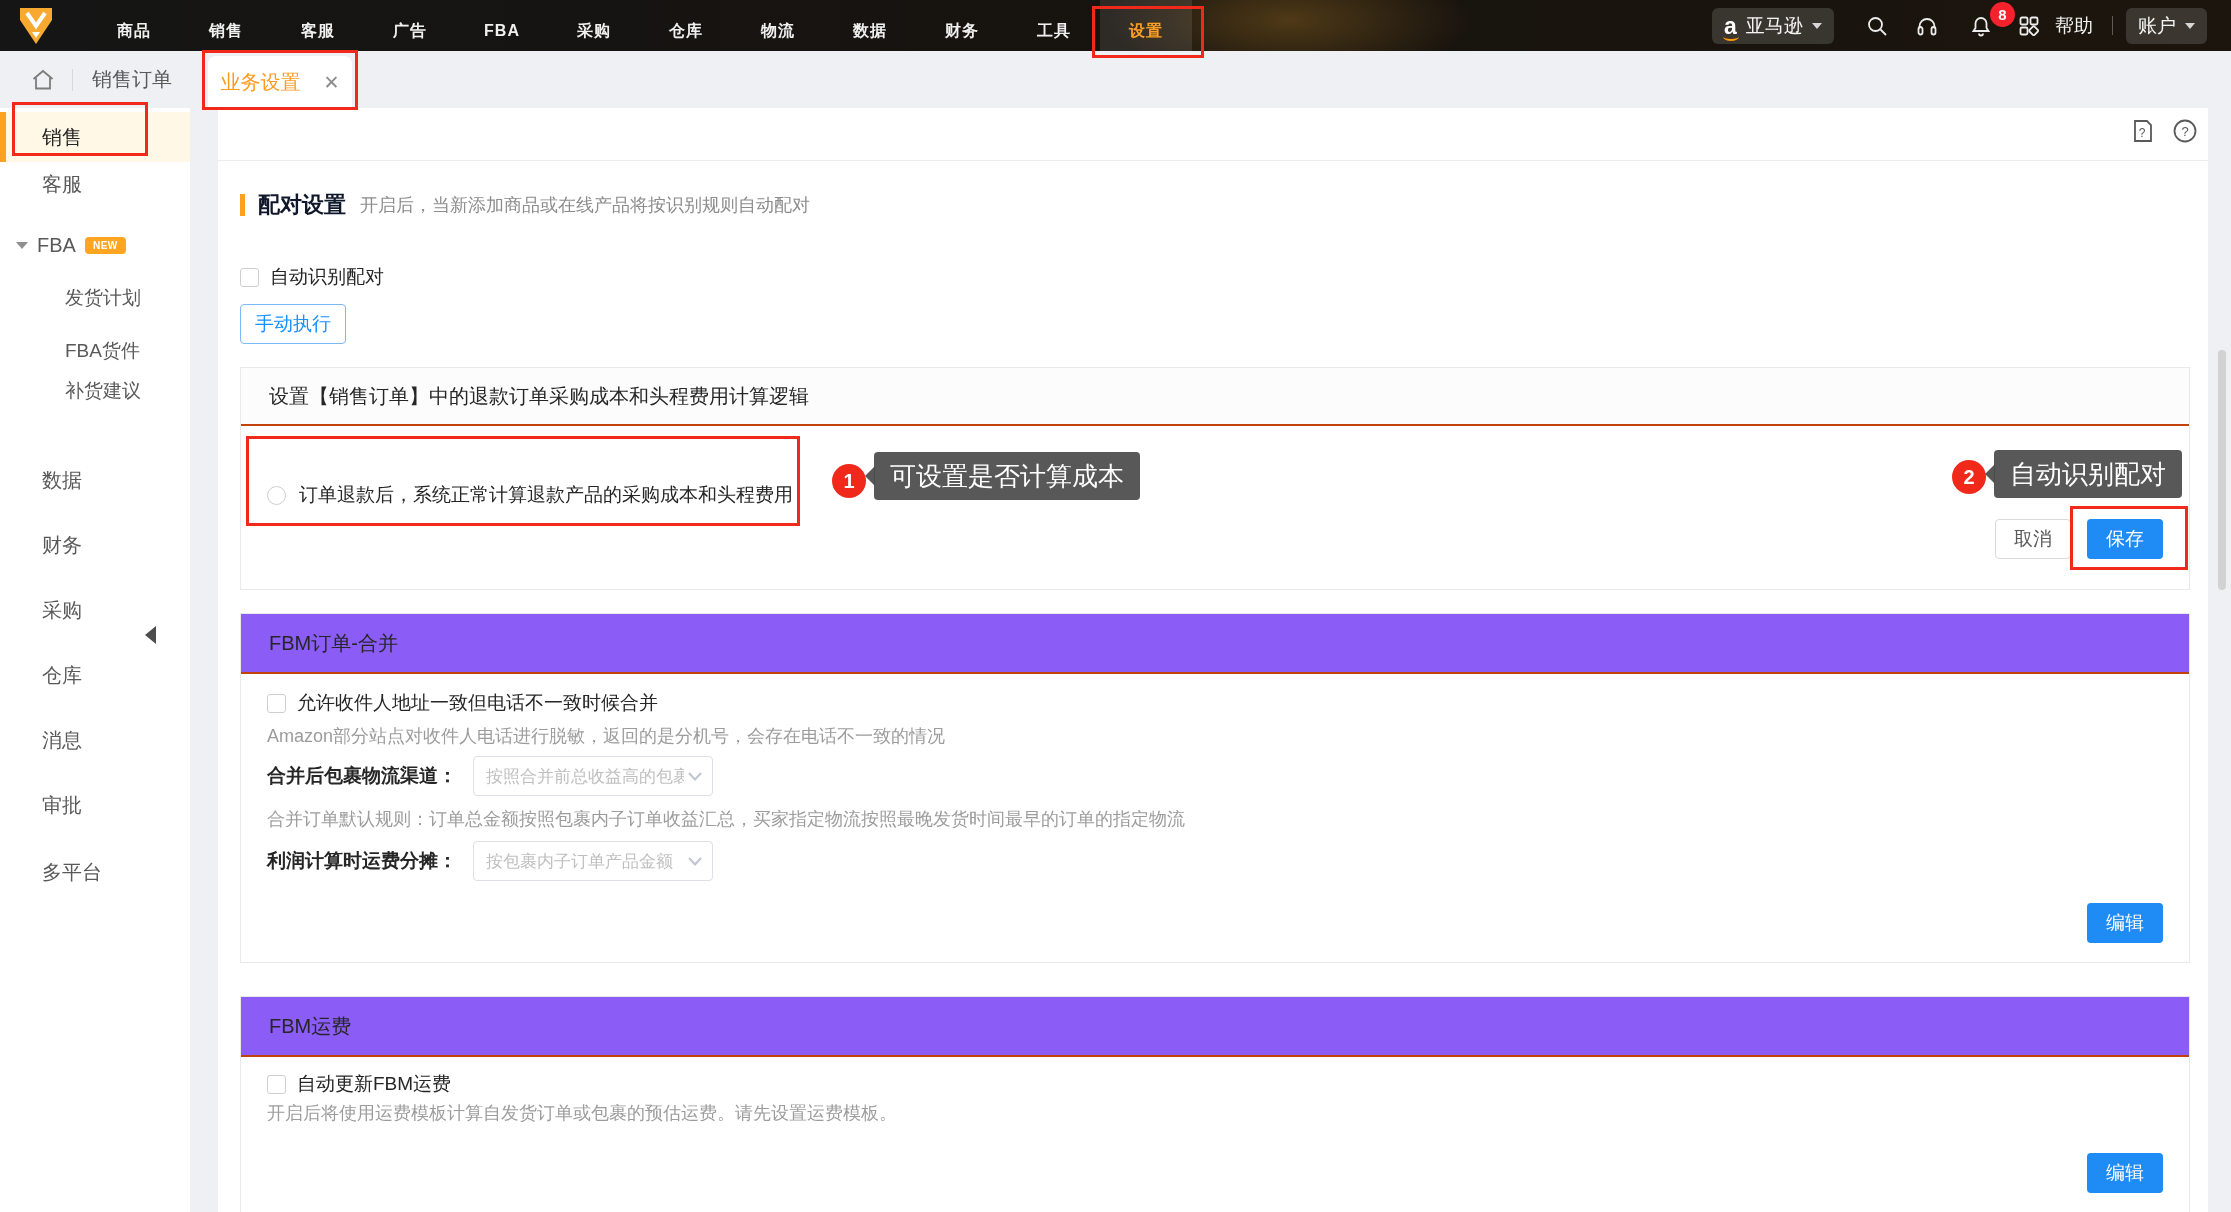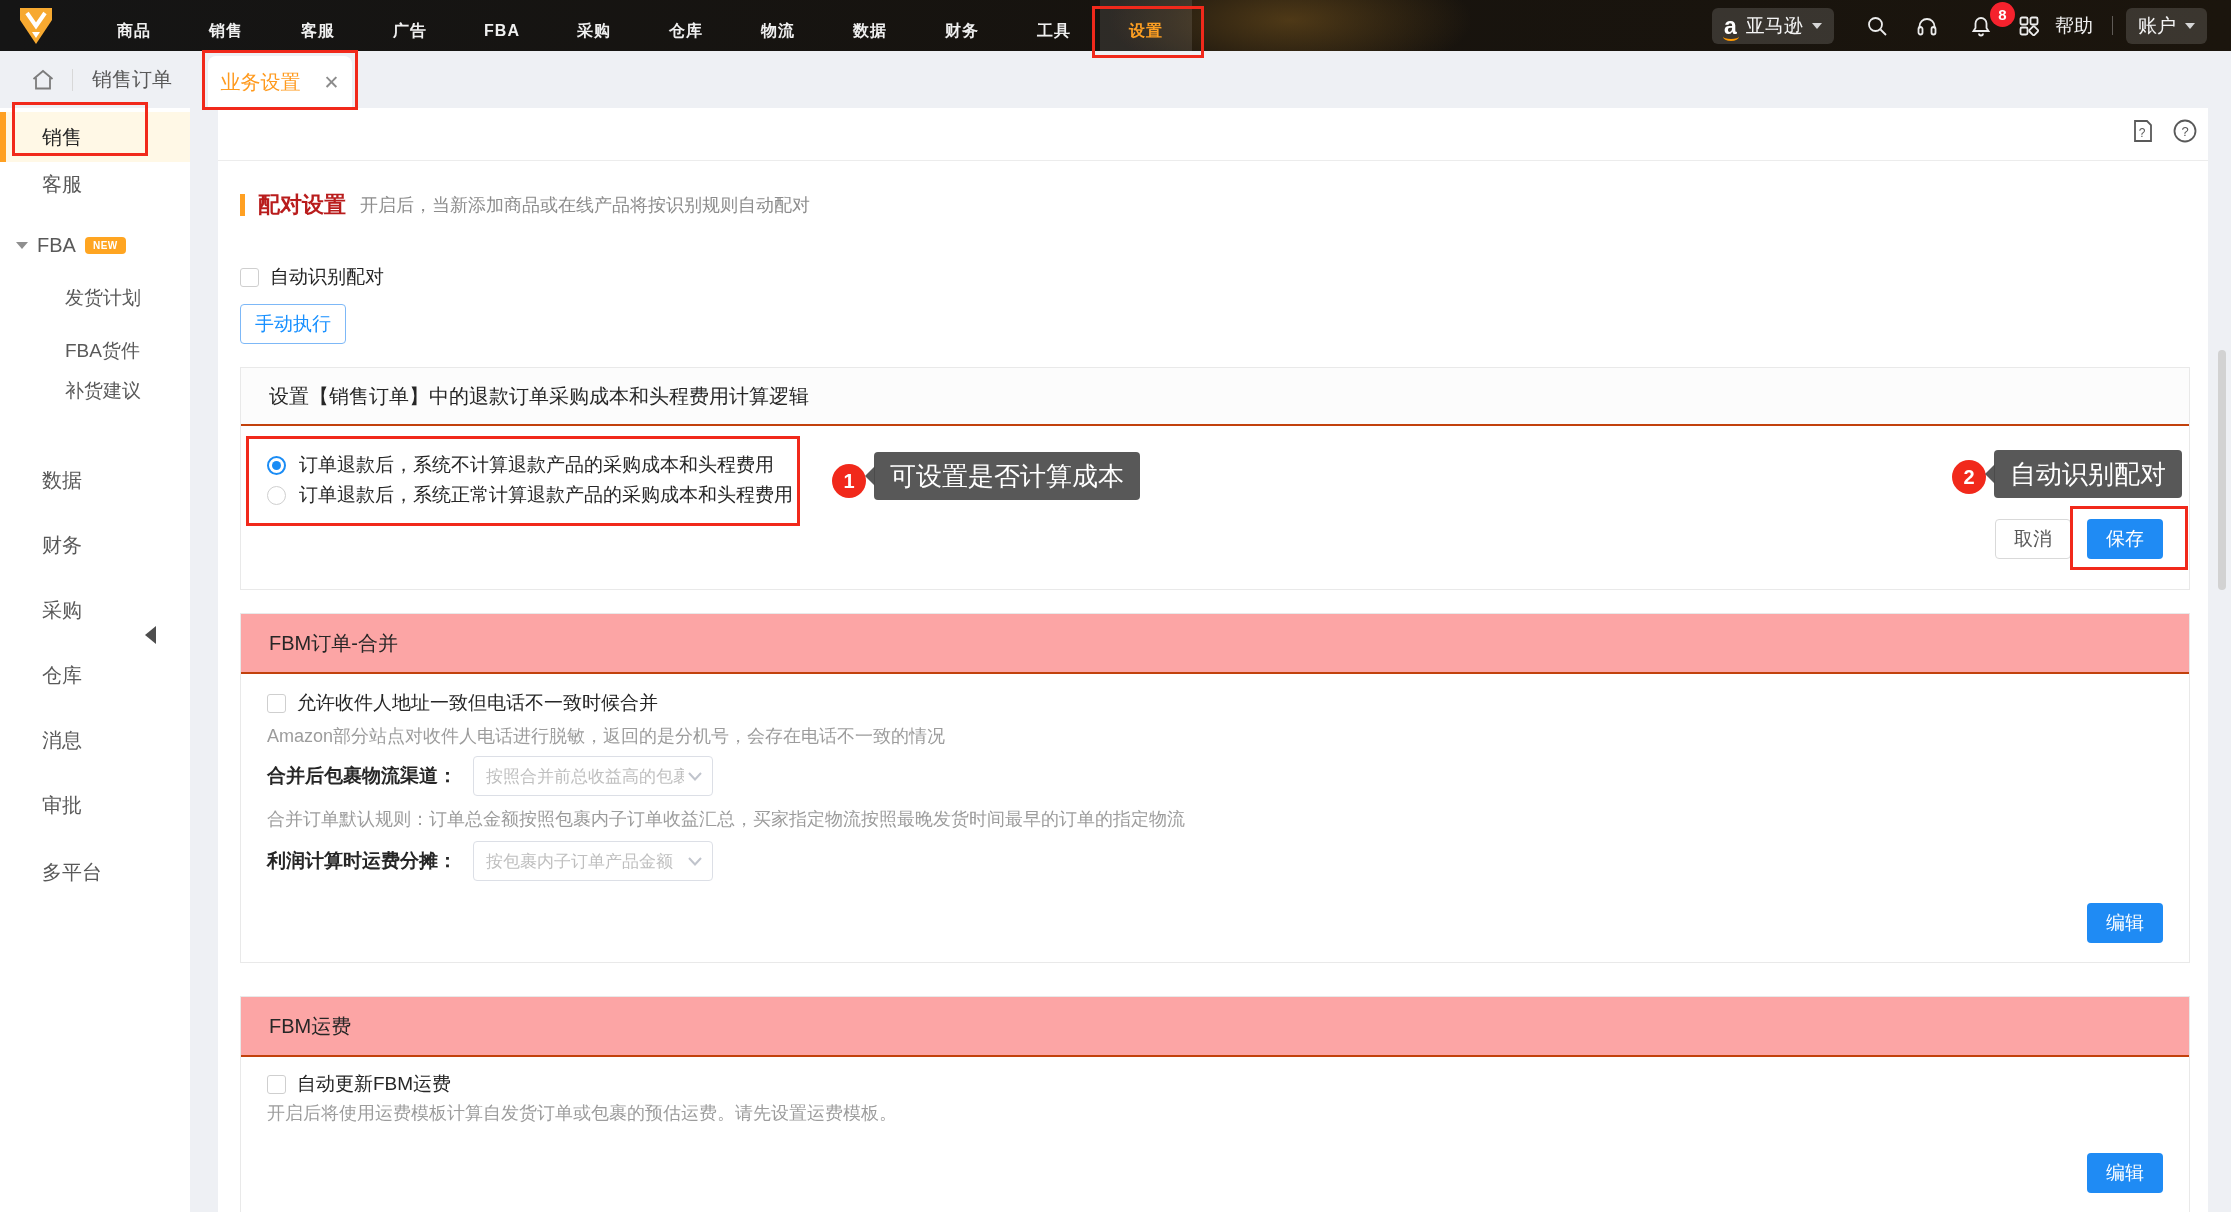--- a/index.html
+++ b/index.html
@@ -69,32 +69,32 @@
   .new-badge { background:#ffa521; color:#fff; font-size:10px; font-weight:700; padding:3px 8px; border-radius:4px; letter-spacing:.5px; }
   .collapse-handle { position:absolute; left:136px; top:626px; width:0; height:0;
     border:9px solid transparent; border-right:11px solid #4d4d4d; cursor:pointer; z-index:5; }
 
   
   .content { position:absolute; left:218px; top:108px; width:1990px; height:1104px; background:#fff; overflow:hidden; }
   .hdr-icon { position:absolute; top:10px; width:26px; height:26px; cursor:pointer; }
   .content-divider { position:absolute; left:0; top:52px; width:1990px; height:1px; background:#ececec; }
   .section-title-row { position:absolute; left:22px; top:82px; height:30px; display:flex; align-items:center; }
   .title-bar { width:5px; height:22px; background:#ffa022; margin-right:13px; }
-  .section-title { font-size:22px; font-weight:700; color:#b91c1c; }
+  .section-title { font-size:22px; font-weight:700; color:#0f172a; }
   .section-sub { font-size:18px; color:#8c8c8c; margin-left:14px; }
   .check-row { position:absolute; display:flex; align-items:center; gap:11px; }
   .checkbox { width:19px; height:19px; border:1px solid #cfcfcf; border-radius:3px; background:#fff; cursor:pointer; flex:none; }
   .check-label { font-size:19px; color:#262626; }
   .btn { display:flex; align-items:center; justify-content:center; border-radius:4px; font-size:19px; cursor:pointer; }
   .btn-outline-blue { position:absolute; left:22px; top:196px; width:106px; height:40px;
     border:1px solid #7db8f7; color:#1890ff; background:#fff; }
   .card { position:absolute; left:22px; width:1950px; border:1px solid #e9e9e9; background:#fff; }
   .card-header { height:58px; display:flex; align-items:center; padding-left:28px;
     font-size:20px; color:#262626; font-weight:500; border-bottom:2px solid #c2410c; background:#fcfcfc; }
-  .card2 .card-header, .card3 .card-header { height:60px; background:#fca5a5; }
+  .card2 .card-header, .card3 .card-header { height:60px; background:#8b5cf6; }
   .radio-row { position:absolute; left:26px; display:flex; align-items:center; gap:13px; cursor:pointer; }
   .radio { width:19px; height:19px; border-radius:50%; background:#fff; position:relative; flex:none; }
   .radio.sel { border:2px solid #1a8cf5; }
   .radio.sel::after { content:""; position:absolute; left:50%; top:50%; width:9px; height:9px; margin:-4.5px 0 0 -4.5px;
     border-radius:50%; background:#1a8cf5; }
   .radio.un { border:1px solid #cfcfcf; }
   .radio-label { font-size:19px; color:#262626; }
   .btn-cancel { position:absolute; width:76px; height:40px; border:1px solid #d9d9d9; background:#fff; color:#595959; }
   .btn-blue { position:absolute; width:76px; height:40px; background:#1f8bf4; color:#fff; }
   .note-text { position:absolute; left:26px; font-size:18px; color:#9c9c9c; line-height:26px; white-space:nowrap; }
@@ -232,24 +232,20 @@
     <span class="section-sub">开启后，当新添加商品或在线产品将按识别规则自动配对</span>
   </div>
   <div class="check-row" style="left:22px; top:156px;">
     <span class="checkbox"></span>
     <span class="check-label">自动识别配对</span>
   </div>
   <div class="btn btn-outline-blue">手动执行</div>
 
   <div class="card" style="top:259px; height:223px;">
     <div class="card-header">设置【销售订单】中的退款订单采购成本和头程费用计算逻辑</div>
-    <div class="radio-row" style="top:84px;">
-      <span class="radio sel"></span>
-      <span class="radio-label">订单退款后，系统不计算退款产品的采购成本和头程费用</span>
-    </div>
     <div class="radio-row" style="top:114px;">
       <span class="radio un"></span>
       <span class="radio-label">订单退款后，系统正常计算退款产品的采购成本和头程费用</span>
     </div>
     <div class="btn btn-cancel" style="left:1754px; top:151px;">取消</div>
     <div class="btn btn-blue" style="left:1846px; top:151px;">保存</div>
   </div>
 
   <div class="card card2" style="top:505px; height:350px;">
     <div class="card-header">FBM订单-合并</div>

